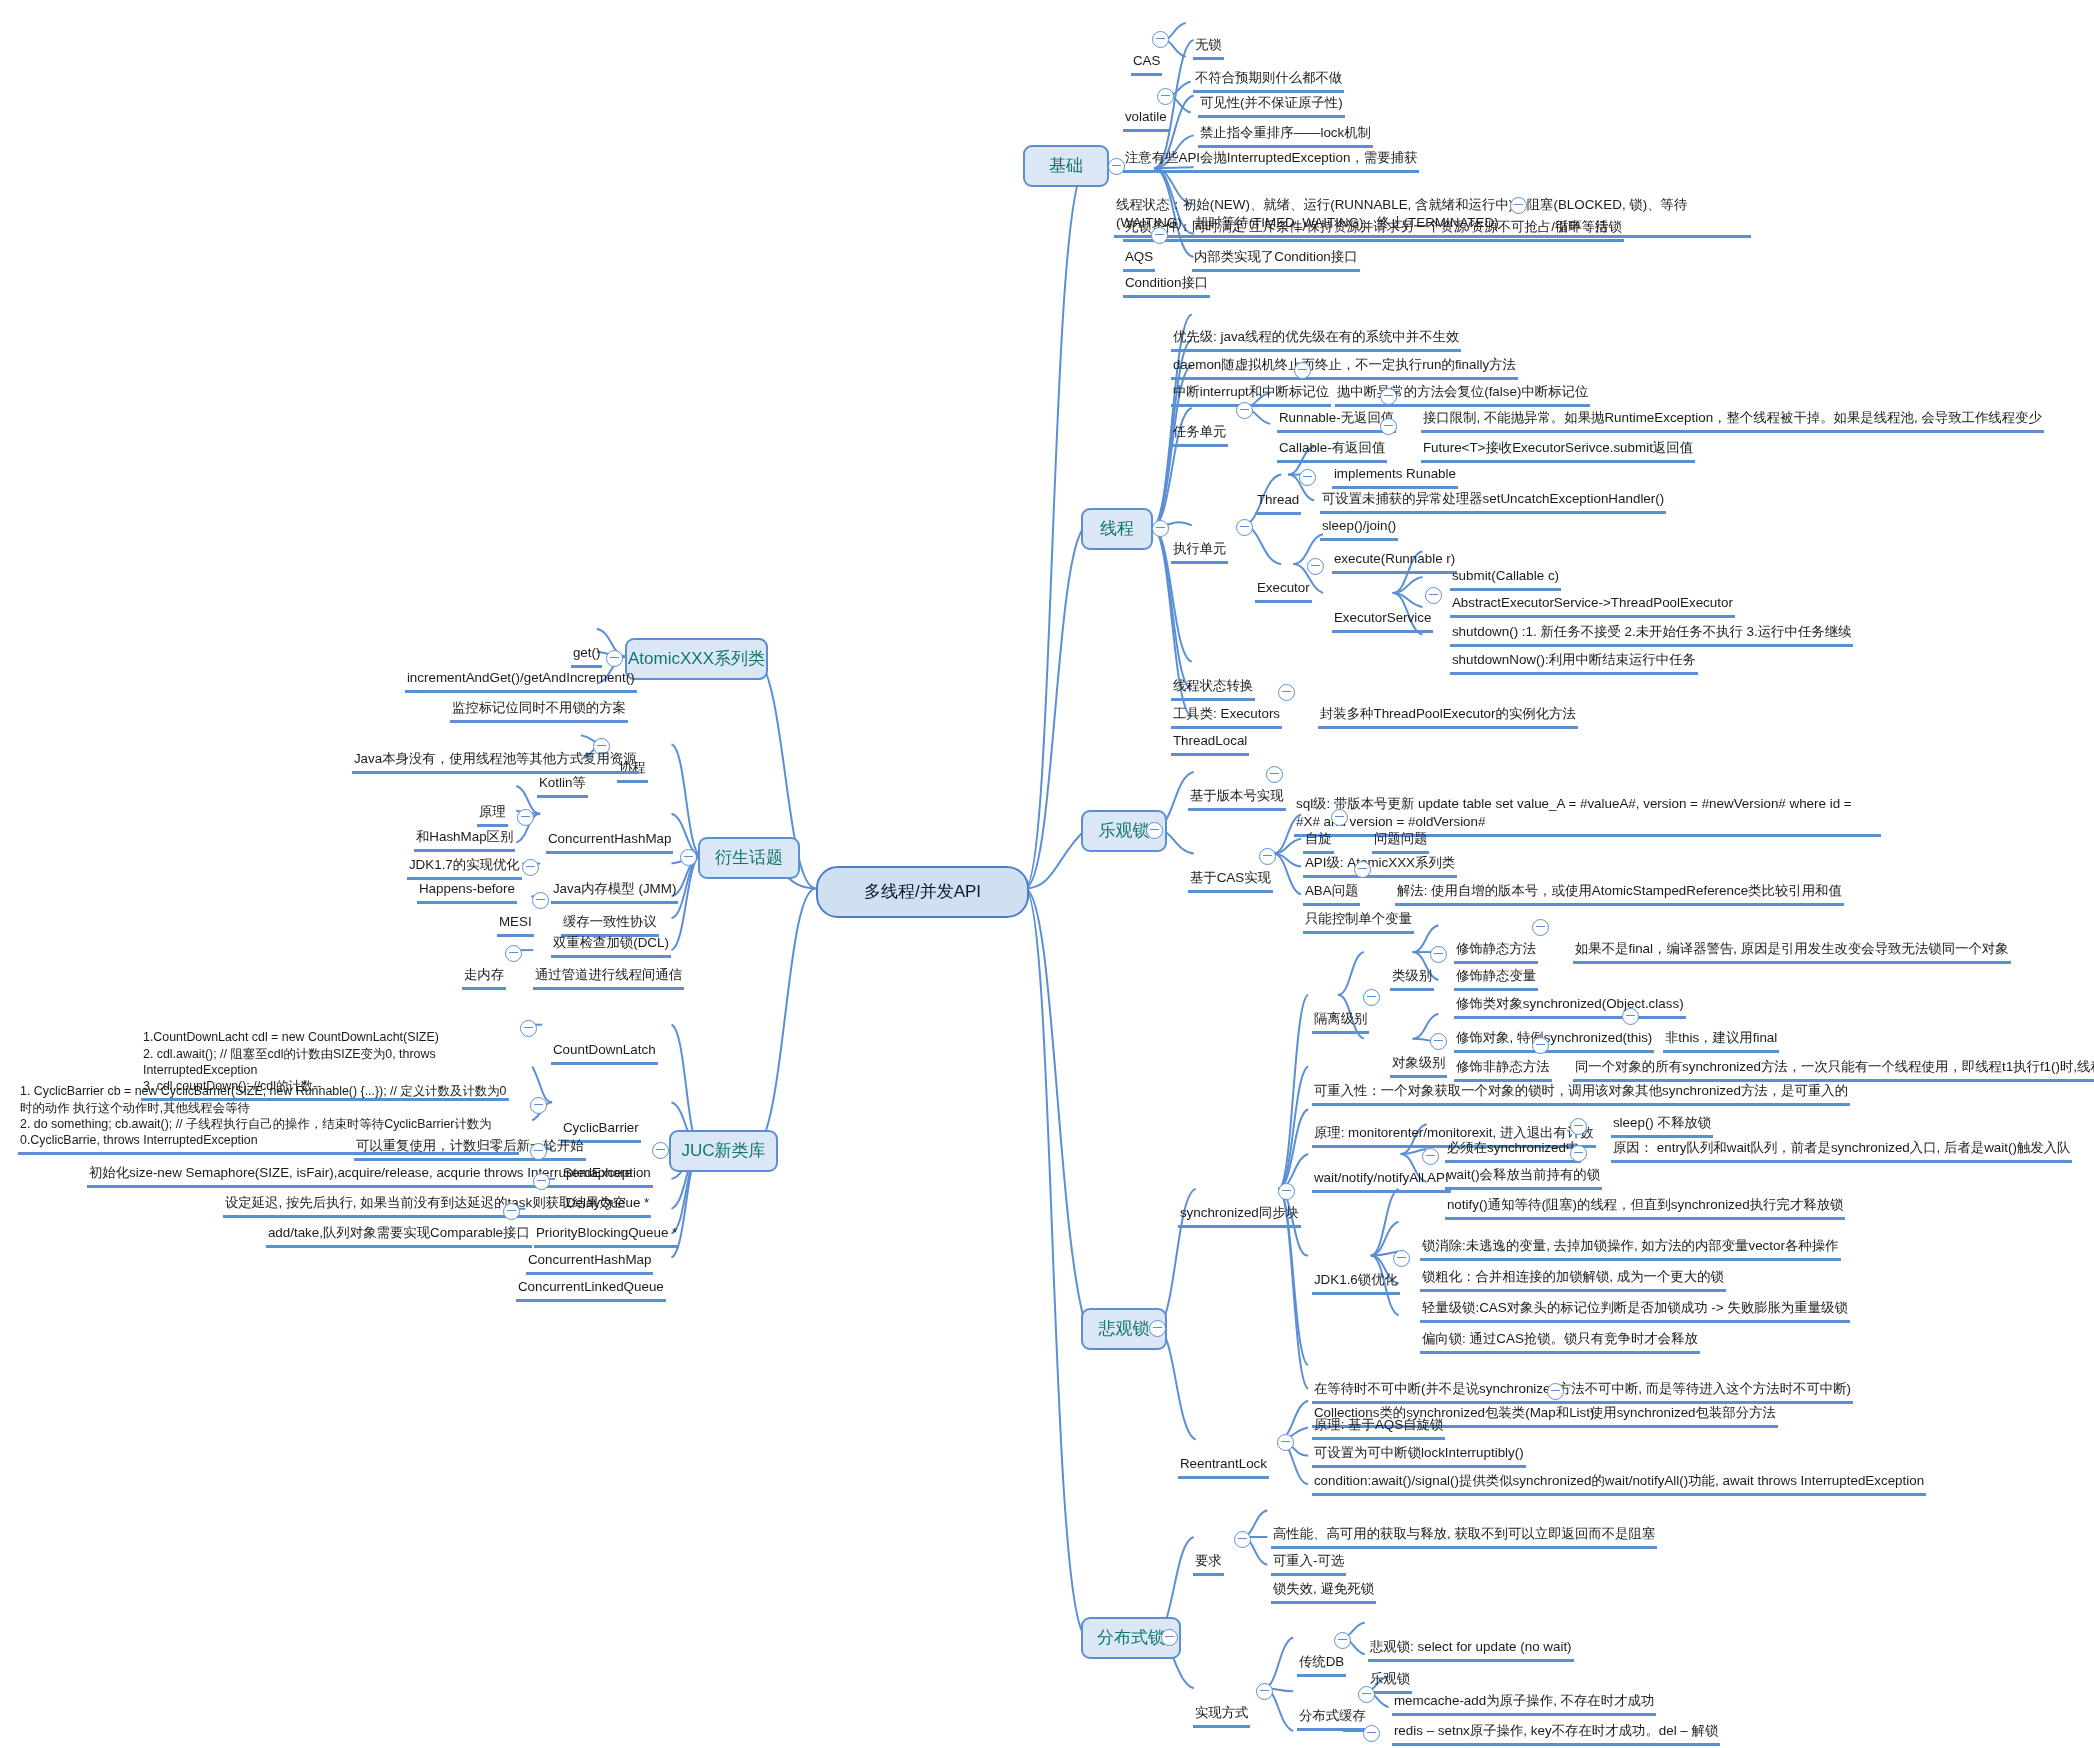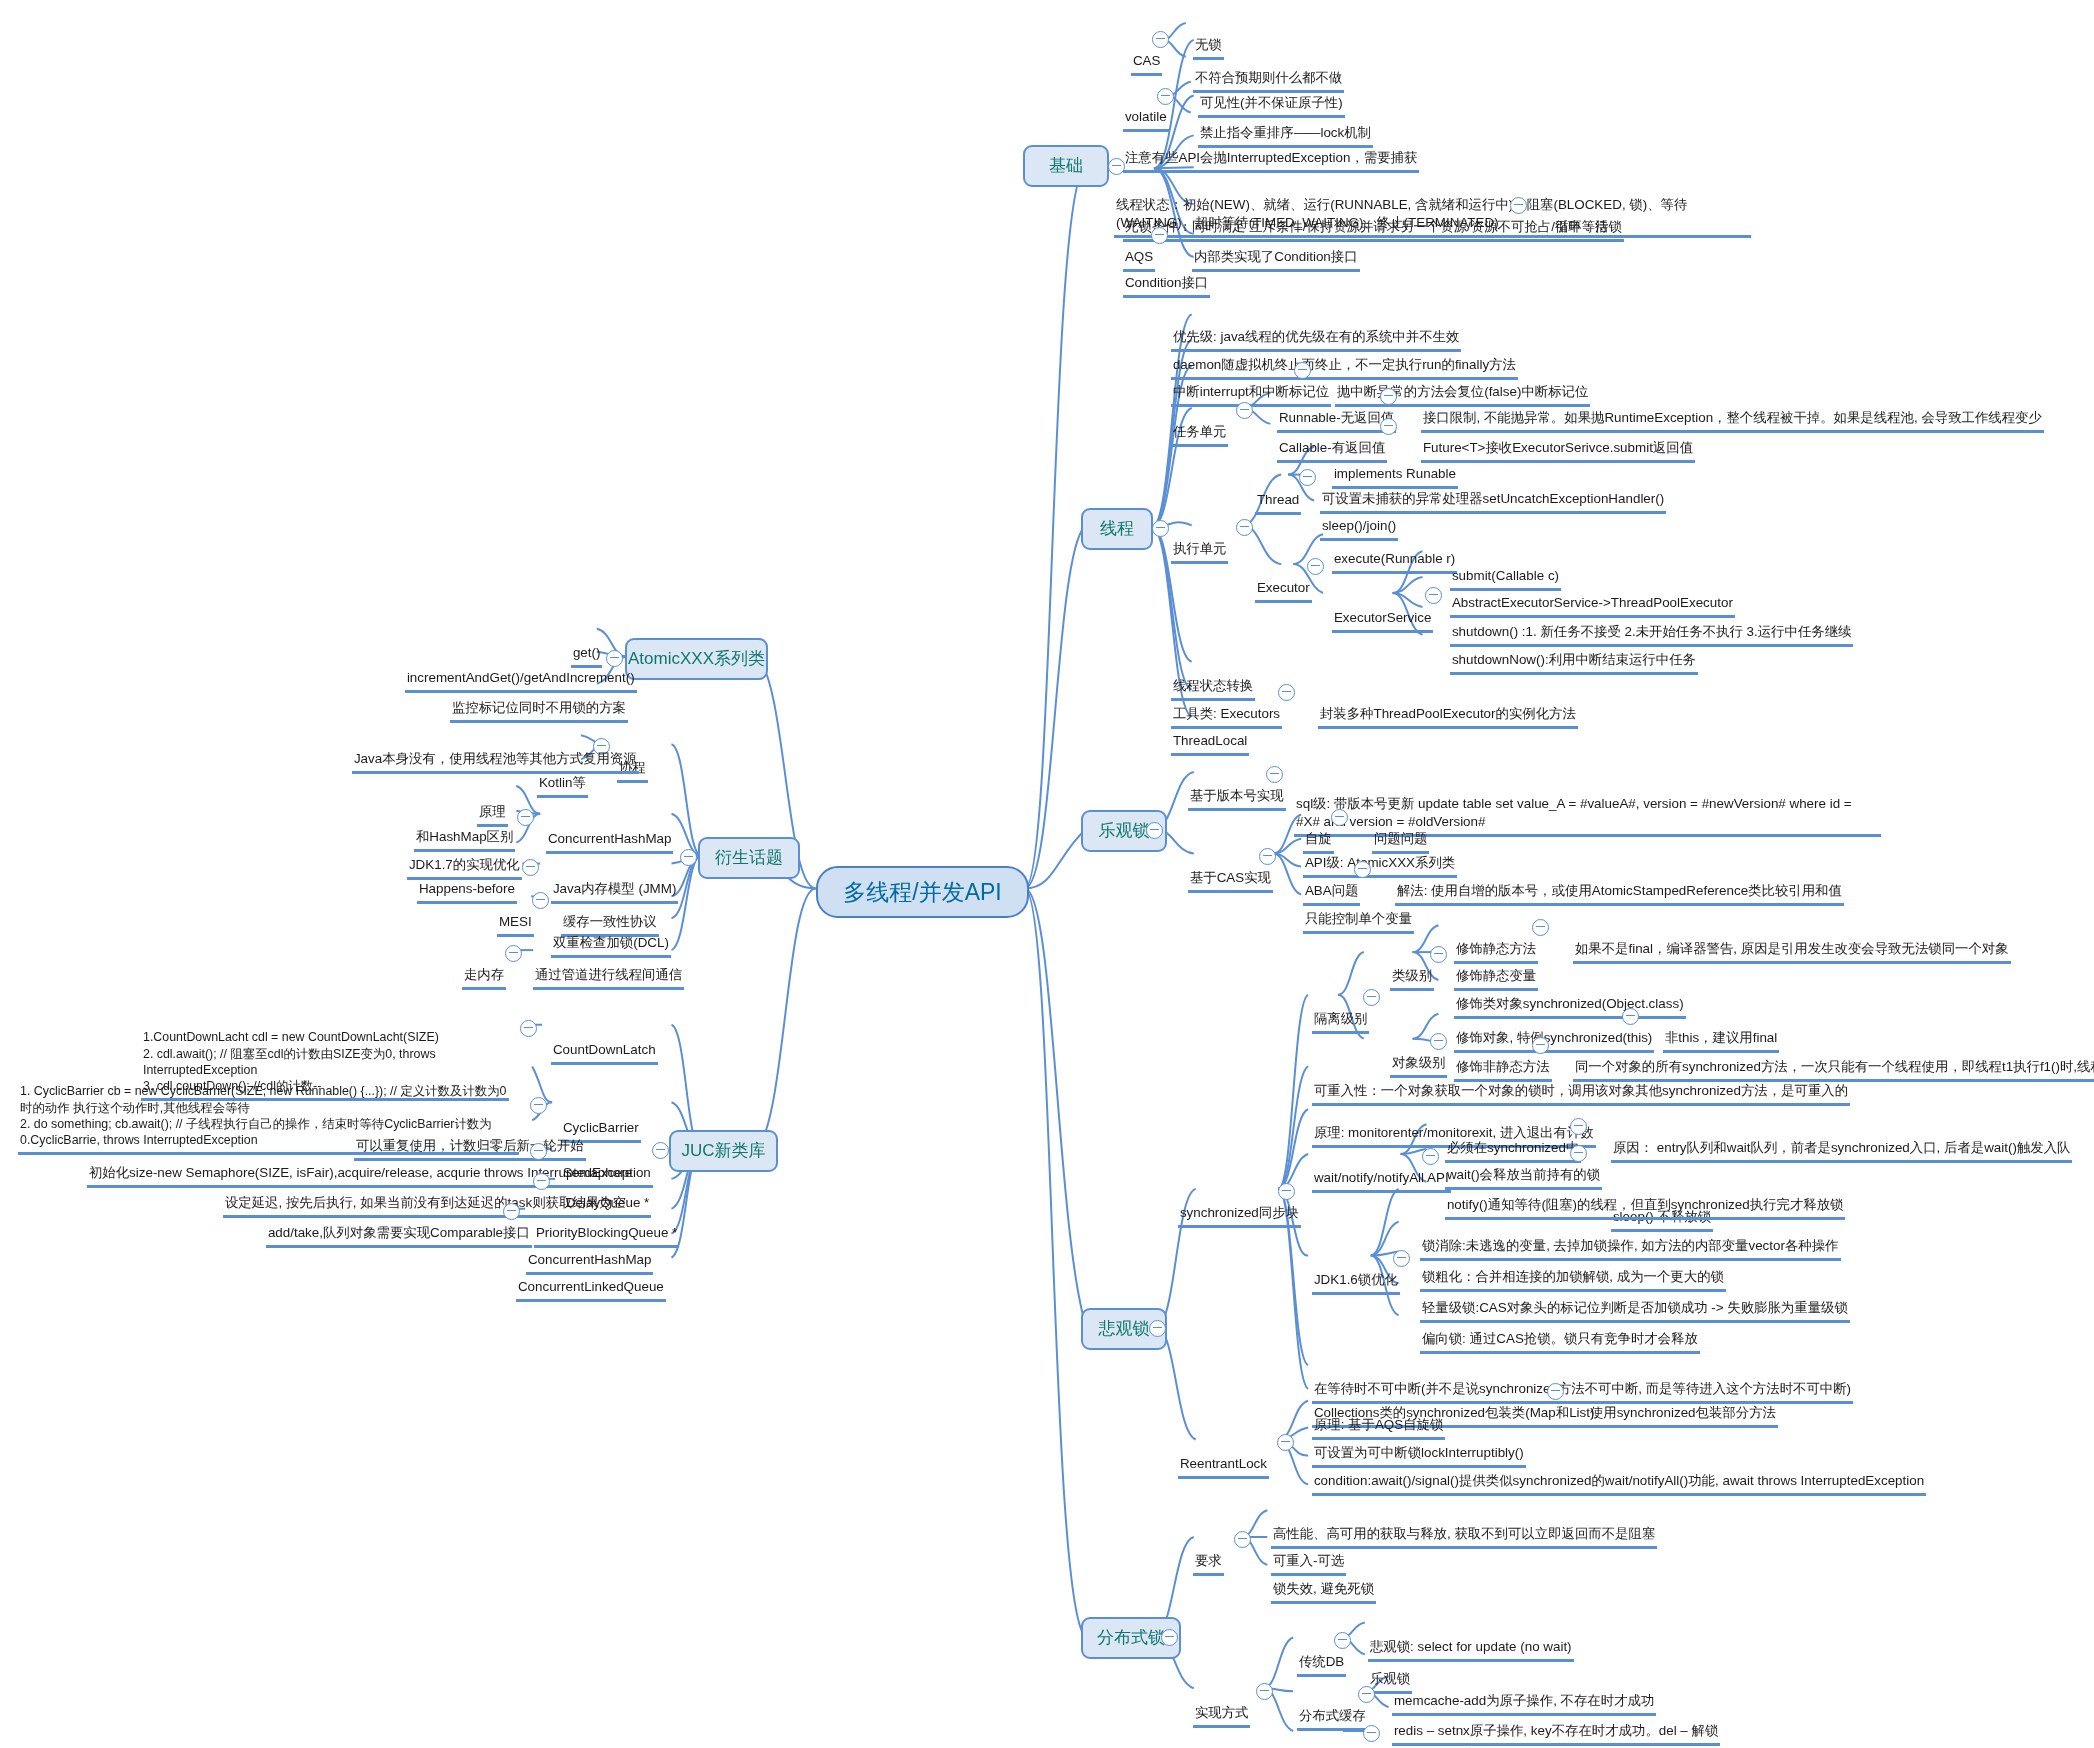--- a/index.html
+++ b/index.html
@@ -34,23 +34,23 @@
     border-radius:9px;
     font-size:19px;
     color:#0f766e;
     display:flex;align-items:center;justify-content:center;
     text-align:center;
   }
   .box.root{
     background:#cfe0f3;
     border:2.5px solid #4a7fc8;
     border-radius:22px;
-    font-size:23px;
+    font-size:17px;
     font-weight:400;
-    color:#0369a1;
+    color:#0f172a;
   }
   .box.major{font-size:17px;}
 
   
   .tgl{
     position:absolute;
     width:15px;height:15px;
     border:1.3px solid #5b8fd4;
     border-radius:50%;
     background:#ffffff;
@@ -475,21 +475,21 @@
   <span class="lbl">必须在synchronized中</span>
 </div>
 <span class="tgl" style="left:1570px;top:1118px;"></span>
 <div class="node" style="left:1602px;top:1115px;">
   <span class="lbl">原因： entry队列和wait队列，前者是synchronized入口, 后者是wait()触发入队</span>
 </div>
 <div class="node" style="left:1436px;top:1142px;">
   <span class="lbl">wait()会释放当前持有的锁</span>
 </div>
 <span class="tgl" style="left:1570px;top:1145px;"></span>
-<div class="node" style="left:1602px;top:1184px;">
+<div class="node" style="left:1602px;top:1090px;">
   <span class="lbl">sleep() 不释放锁</span>
 </div>
 <div class="node" style="left:1436px;top:1172px;">
   <span class="lbl">notify()通知等待(阻塞)的线程，但直到synchronized执行完才释放锁</span>
 </div>
 
 <div class="node" style="left:1303px;top:1247px;">
   <span class="lbl">JDK1.6锁优化</span>
 </div>
 <span class="tgl" style="left:1393px;top:1250px;"></span>

